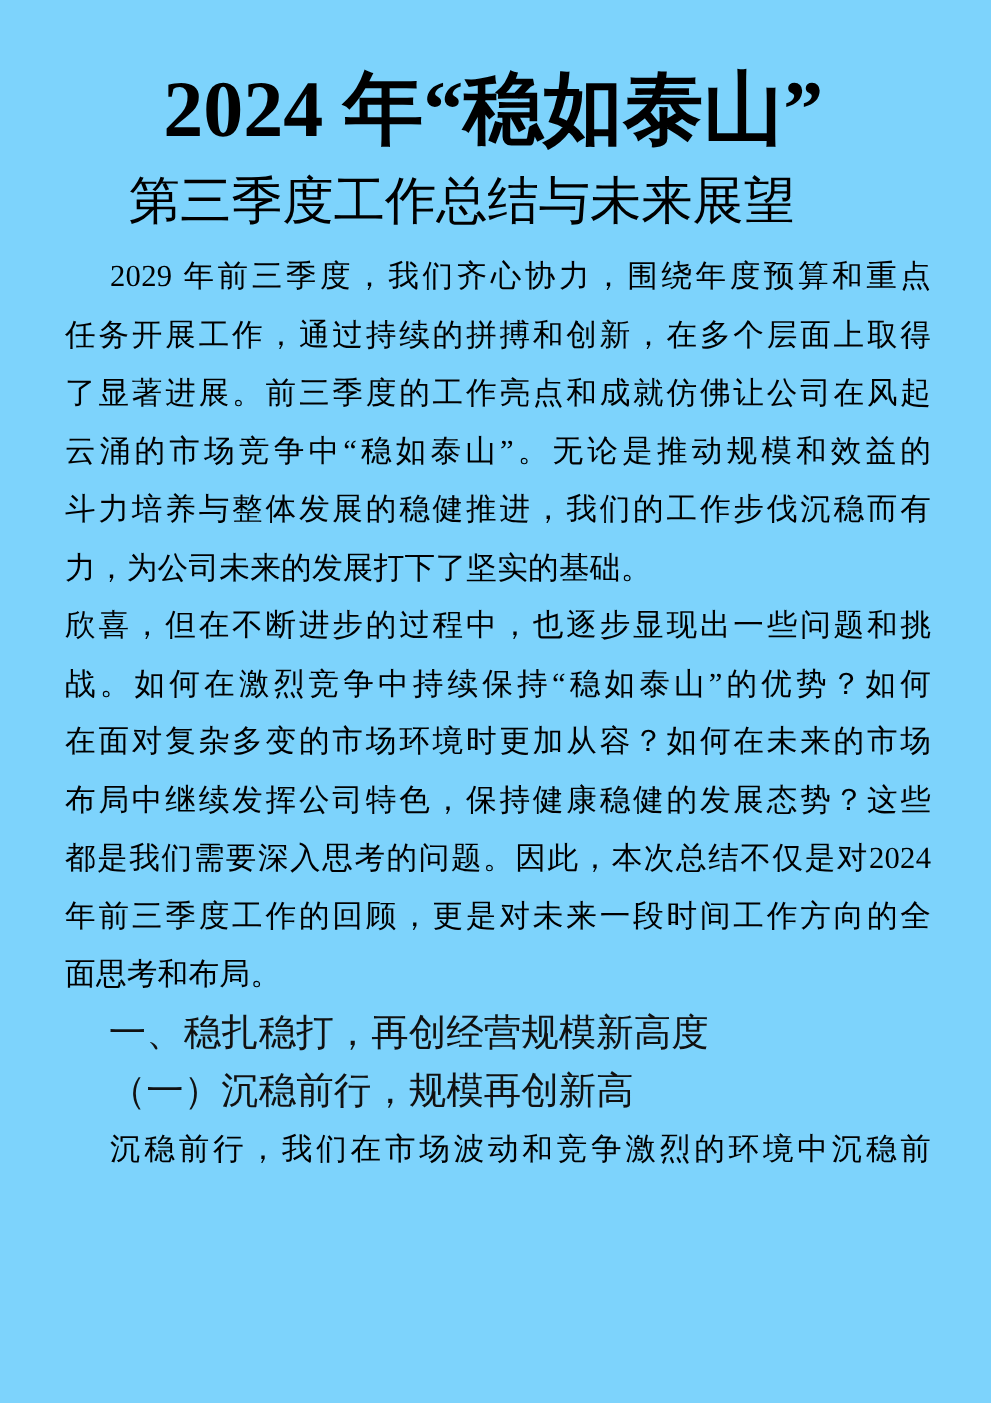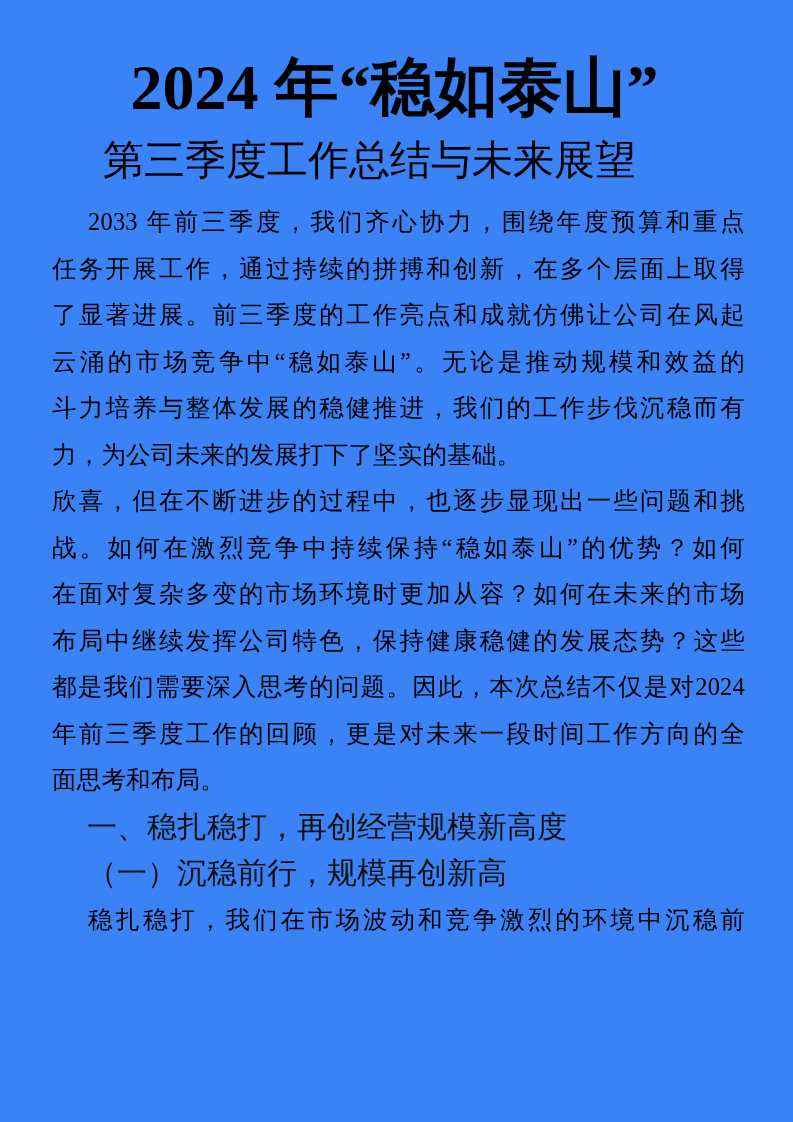--- a/index.html
+++ b/index.html
@@ -1,21 +1,21 @@
 <!DOCTYPE html>
 <html><head>
   <meta charset="utf-8">
   <style>
     html, body { margin: 0; padding: 0; background: #ffffff; }
     body { width: 793px; height: 1122px; overflow: hidden; }
     .page {
       position: relative;
       width: 793px;
       height: 1122px;
-      background: #3b82f6;
+      background: #7dd3fc;
       color: #000000;
       font-family: "Liberation Serif", "DejaVu Serif", serif;
     }
     .title {
       position: absolute;
       top: 56px;
       left: 0;
       width: 793px;
       text-align: center;
       font-size: 64px;
@@ -68,21 +68,21 @@
 <body>
 
 <div class="page">
 
   <div class="title">2024 年“稳如泰山”</div>
   <div class="subtitle">第三季度工作总结与未来展望</div>
 
   <div class="body-text">
 
     <div>
-      <div class="line first">2033 年前三季度，我们齐心协力，围绕年度预算和重点</div>
+      <div class="line first">2029 年前三季度，我们齐心协力，围绕年度预算和重点</div>
       <div class="line">任务开展工作，通过持续的拼搏和创新，在多个层面上取得</div>
       <div class="line">了显著进展。前三季度的工作亮点和成就仿佛让公司在风起</div>
       <div class="line">云涌的市场竞争中“稳如泰山”。无论是推动规模和效益的</div>
       <div class="line">斗力培养与整体发展的稳健推进，我们的工作步伐沉稳而有</div>
       <div class="line last">力，为公司未来的发展打下了坚实的基础。</div>
     </div>
 
     <div>
       <div class="line">欣喜，但在不断进步的过程中，也逐步显现出一些问题和挑</div>
       <div class="line">战。如何在激烈竞争中持续保持“稳如泰山”的优势？如何</div>
@@ -90,17 +90,17 @@
       <div class="line">布局中继续发挥公司特色，保持健康稳健的发展态势？这些</div>
       <div class="line">都是我们需要深入思考的问题。因此，本次总结不仅是对2024</div>
       <div class="line">年前三季度工作的回顾，更是对未来一段时间工作方向的全</div>
       <div class="line last">面思考和布局。</div>
     </div>
 
     <div class="heading">一、稳扎稳打，再创经营规模新高度</div>
     <div class="heading">（一）沉稳前行，规模再创新高</div>
 
     <div>
-      <div class="line first">稳扎稳打，我们在市场波动和竞争激烈的环境中沉稳前</div>
+      <div class="line first">沉稳前行，我们在市场波动和竞争激烈的环境中沉稳前</div>
     </div>
 
   </div>
 </div>
 
 </body></html>

